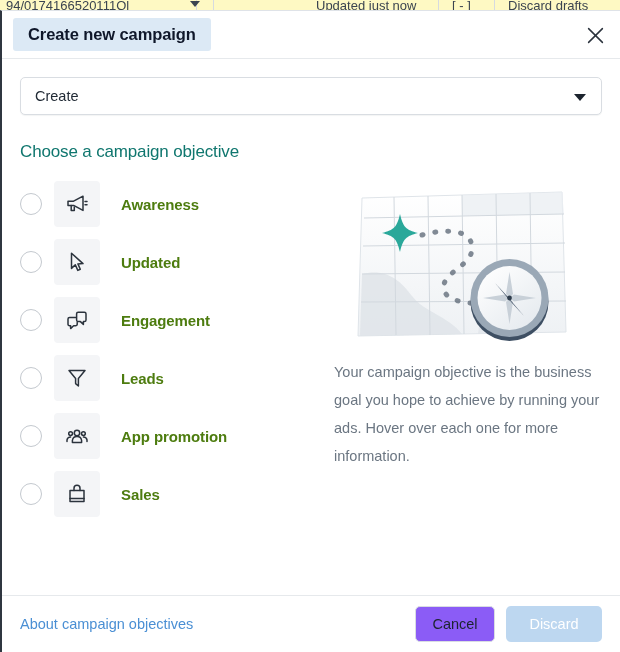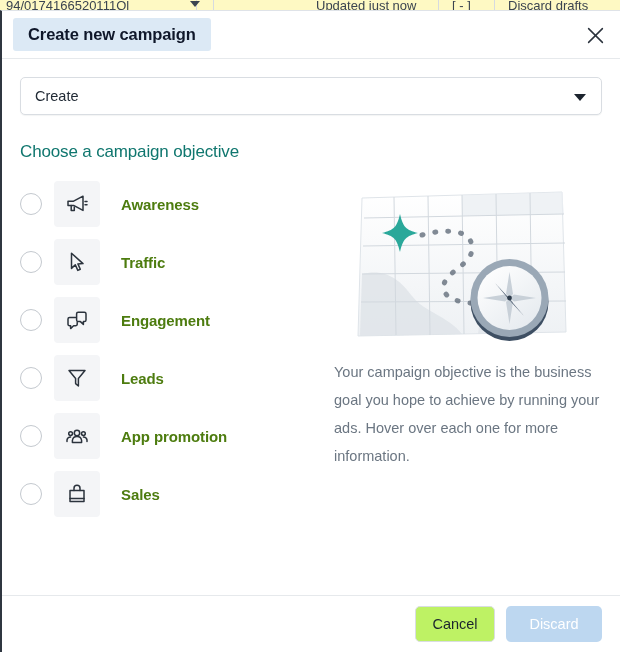--- a/index.html
+++ b/index.html
@@ -220,21 +220,21 @@
   }
   #footer-actions {
     margin-left: auto;
     display: flex;
     gap: 11px;
   }
   #cancel-button {
     height: 36px;
     min-width: 80px;
     padding: 0 16px;
-    background: #bef264;
+    background: #8b5cf6;
     border: 1px solid #d9dde2;
     border-radius: 5px;
     font-family: "Liberation Sans", sans-serif;
     font-size: 14.5px;
     color: #1c242e;
     cursor: pointer;
   }
   #continue-button {
     height: 36px;
     min-width: 96px;
@@ -303,21 +303,21 @@
           <span class="objective-label">Awareness</span>
         </div>
 
         <div class="objective-row">
           <span class="objective-radio"></span>
           <span class="objective-icon">
             <svg width="24" height="24" viewBox="0 0 24 24" fill="none" stroke="#2b333d" stroke-width="1.5" stroke-linecap="round" stroke-linejoin="round">
               <path d="M6.5 3.2 L6.5 18.4 L10.3 14.8 L12.8 20.4 L15.3 19.2 L12.9 13.9 L18 13.6 Z"></path>
             </svg>
           </span>
-          <span class="objective-label">Traffic</span>
+          <span class="objective-label">Updated</span>
         </div>
 
         <div class="objective-row">
           <span class="objective-radio"></span>
           <span class="objective-icon">
             <svg width="24" height="24" viewBox="0 0 24 24" fill="none" stroke="#2b333d" stroke-width="1.5" stroke-linecap="round" stroke-linejoin="round">
               <path d="M13.2 4.2 H19.4 A1.6 1.6 0 0 1 21 5.8 V12 A1.6 1.6 0 0 1 19.4 13.6 H18.4 L18.4 16.4 L15.4 13.6 H13.2 A1.6 1.6 0 0 1 11.6 12 V5.8 A1.6 1.6 0 0 1 13.2 4.2 Z"></path>
               <path d="M10.6 9.4 H4.6 A1.6 1.6 0 0 0 3 11 V16.2 A1.6 1.6 0 0 0 4.6 17.8 H5.6 L5.6 20.6 L8.6 17.8 H10.6 A1.6 1.6 0 0 0 12.2 16.2 V14.6"></path>
             </svg>
           </span>
@@ -418,19 +418,20 @@
           </svg>
         </div>
 
         <div id="objective-description">Your campaign objective is the business goal you hope to achieve by running your ads. Hover over each one for more information.</div>
       </div>
 
     </div>
   </div>
 
   <div id="modal-footer">
+    <a id="about-link">About campaign objectives</a>
     <div id="footer-actions">
       <button id="cancel-button">Cancel</button>
       <button id="continue-button" disabled="">Discard</button>
     </div>
   </div>
 
 </div>
 
 </body></html>

